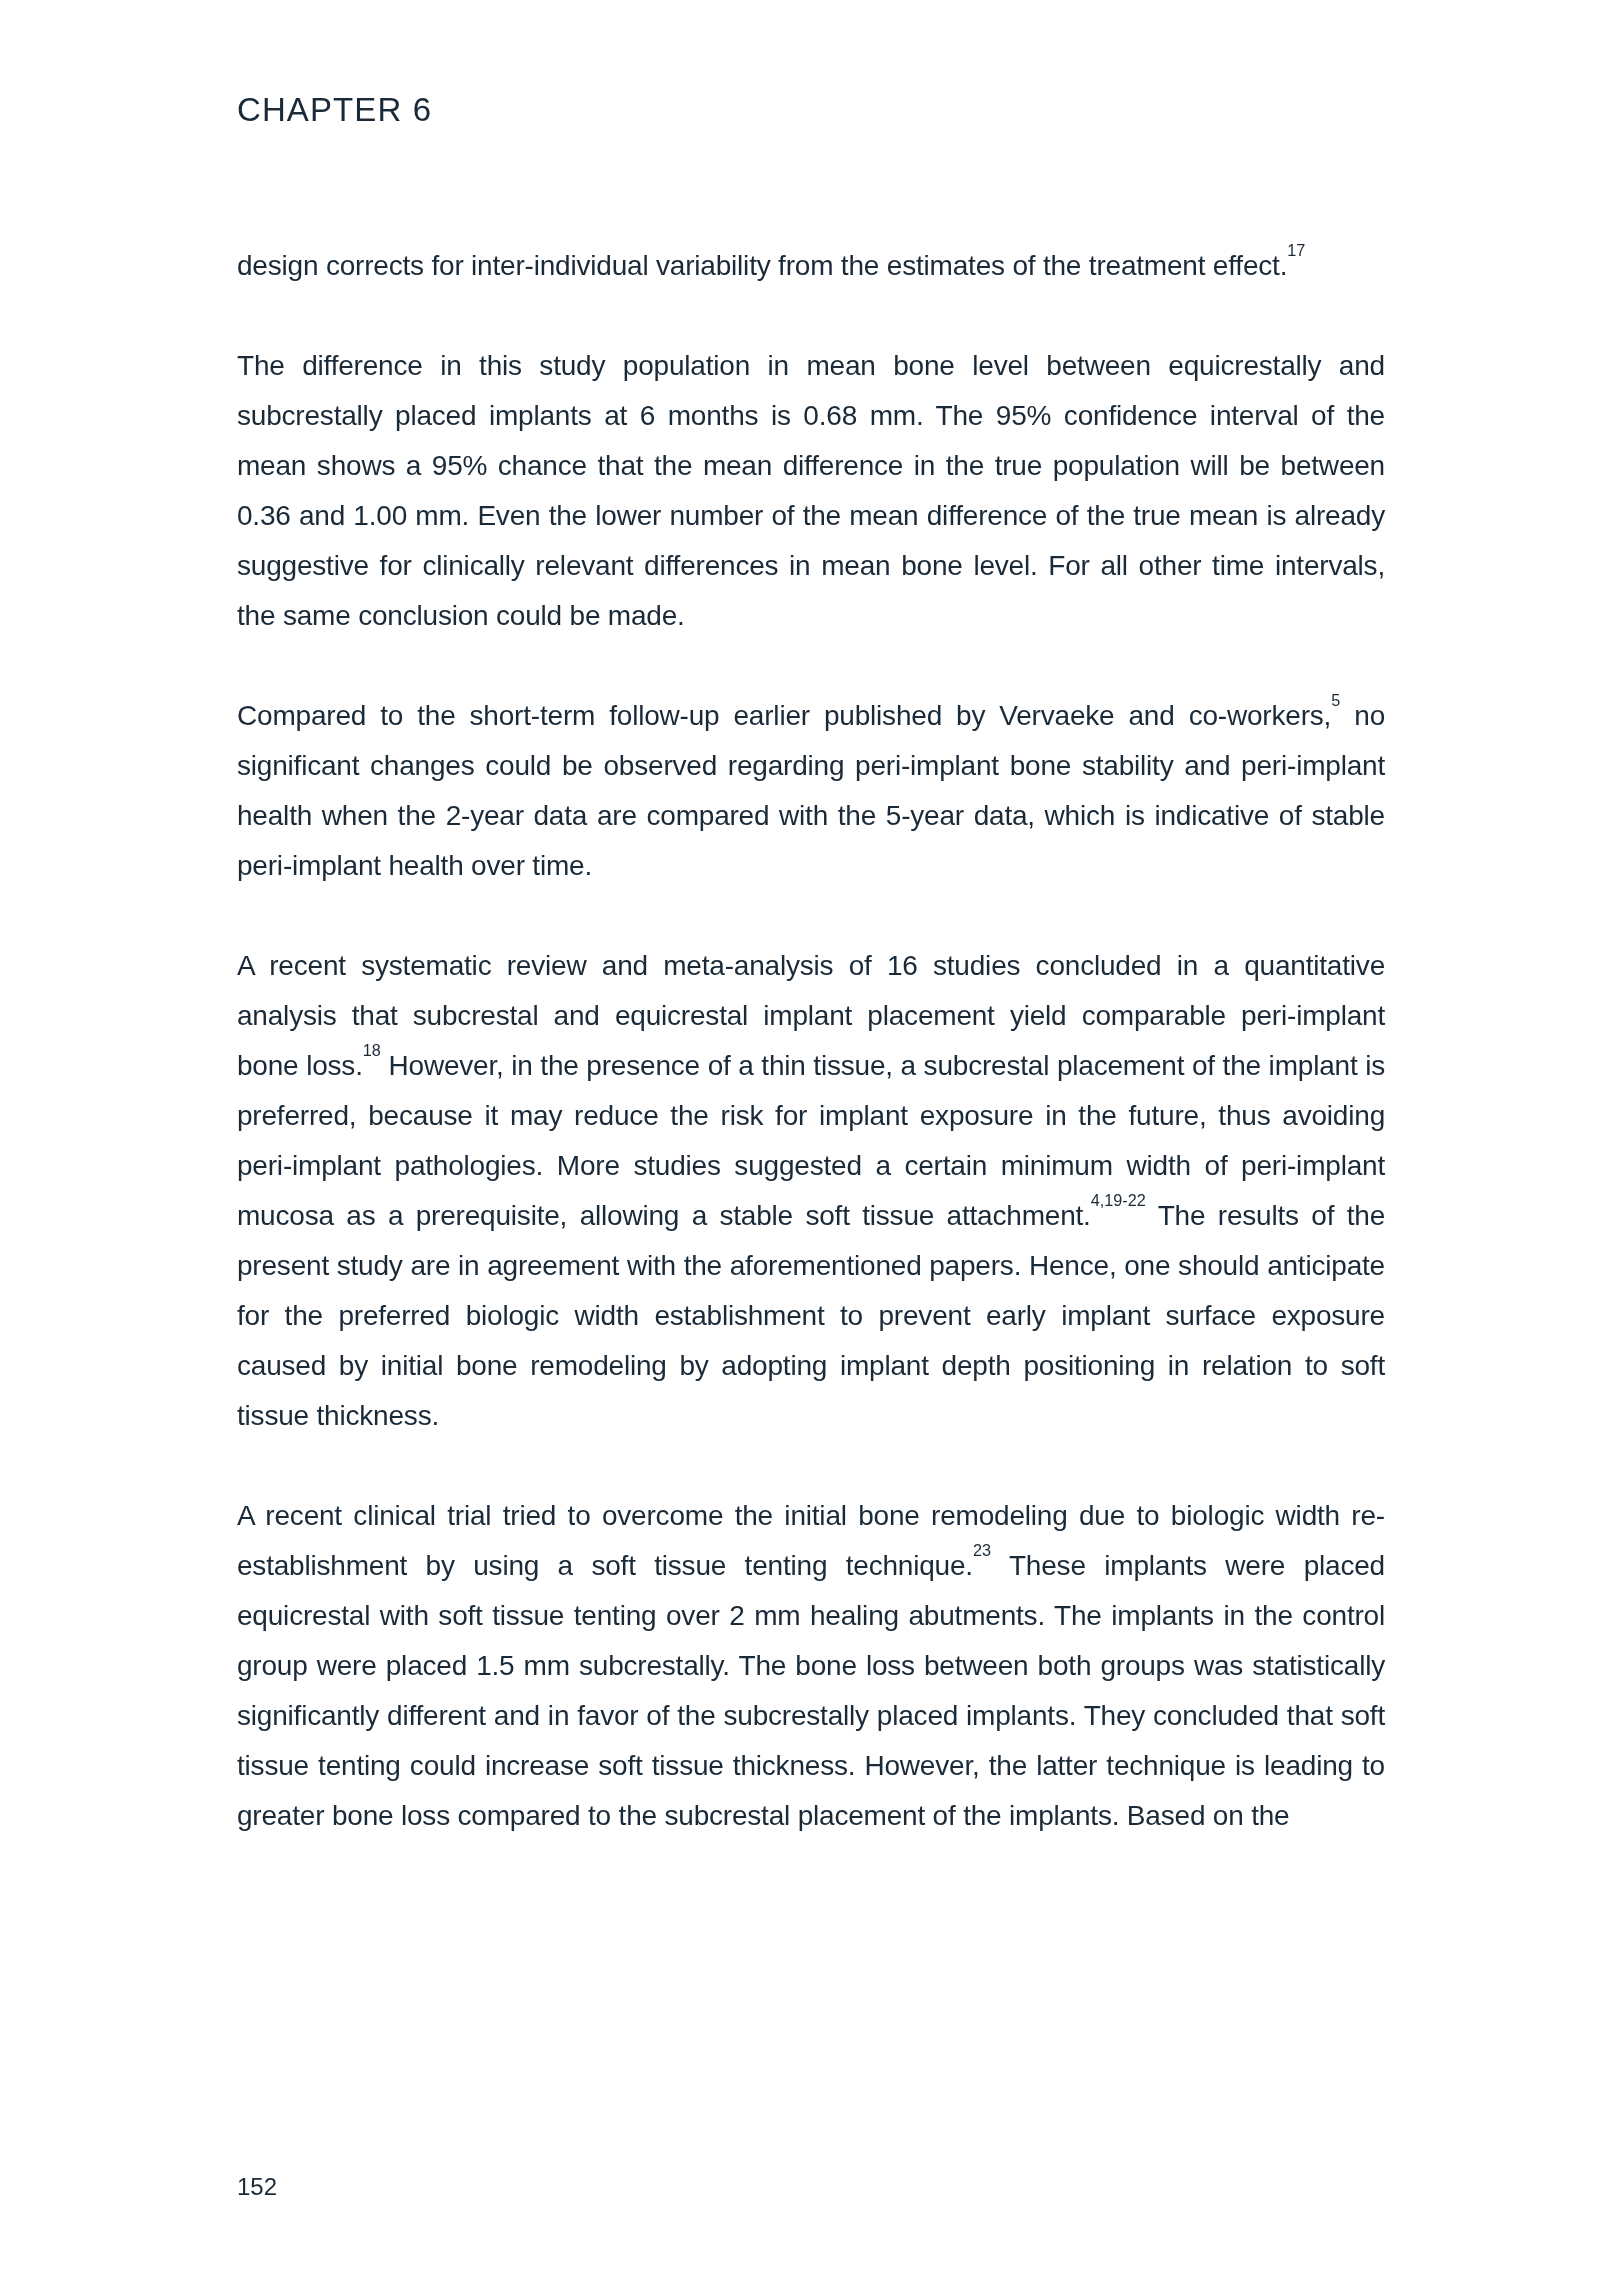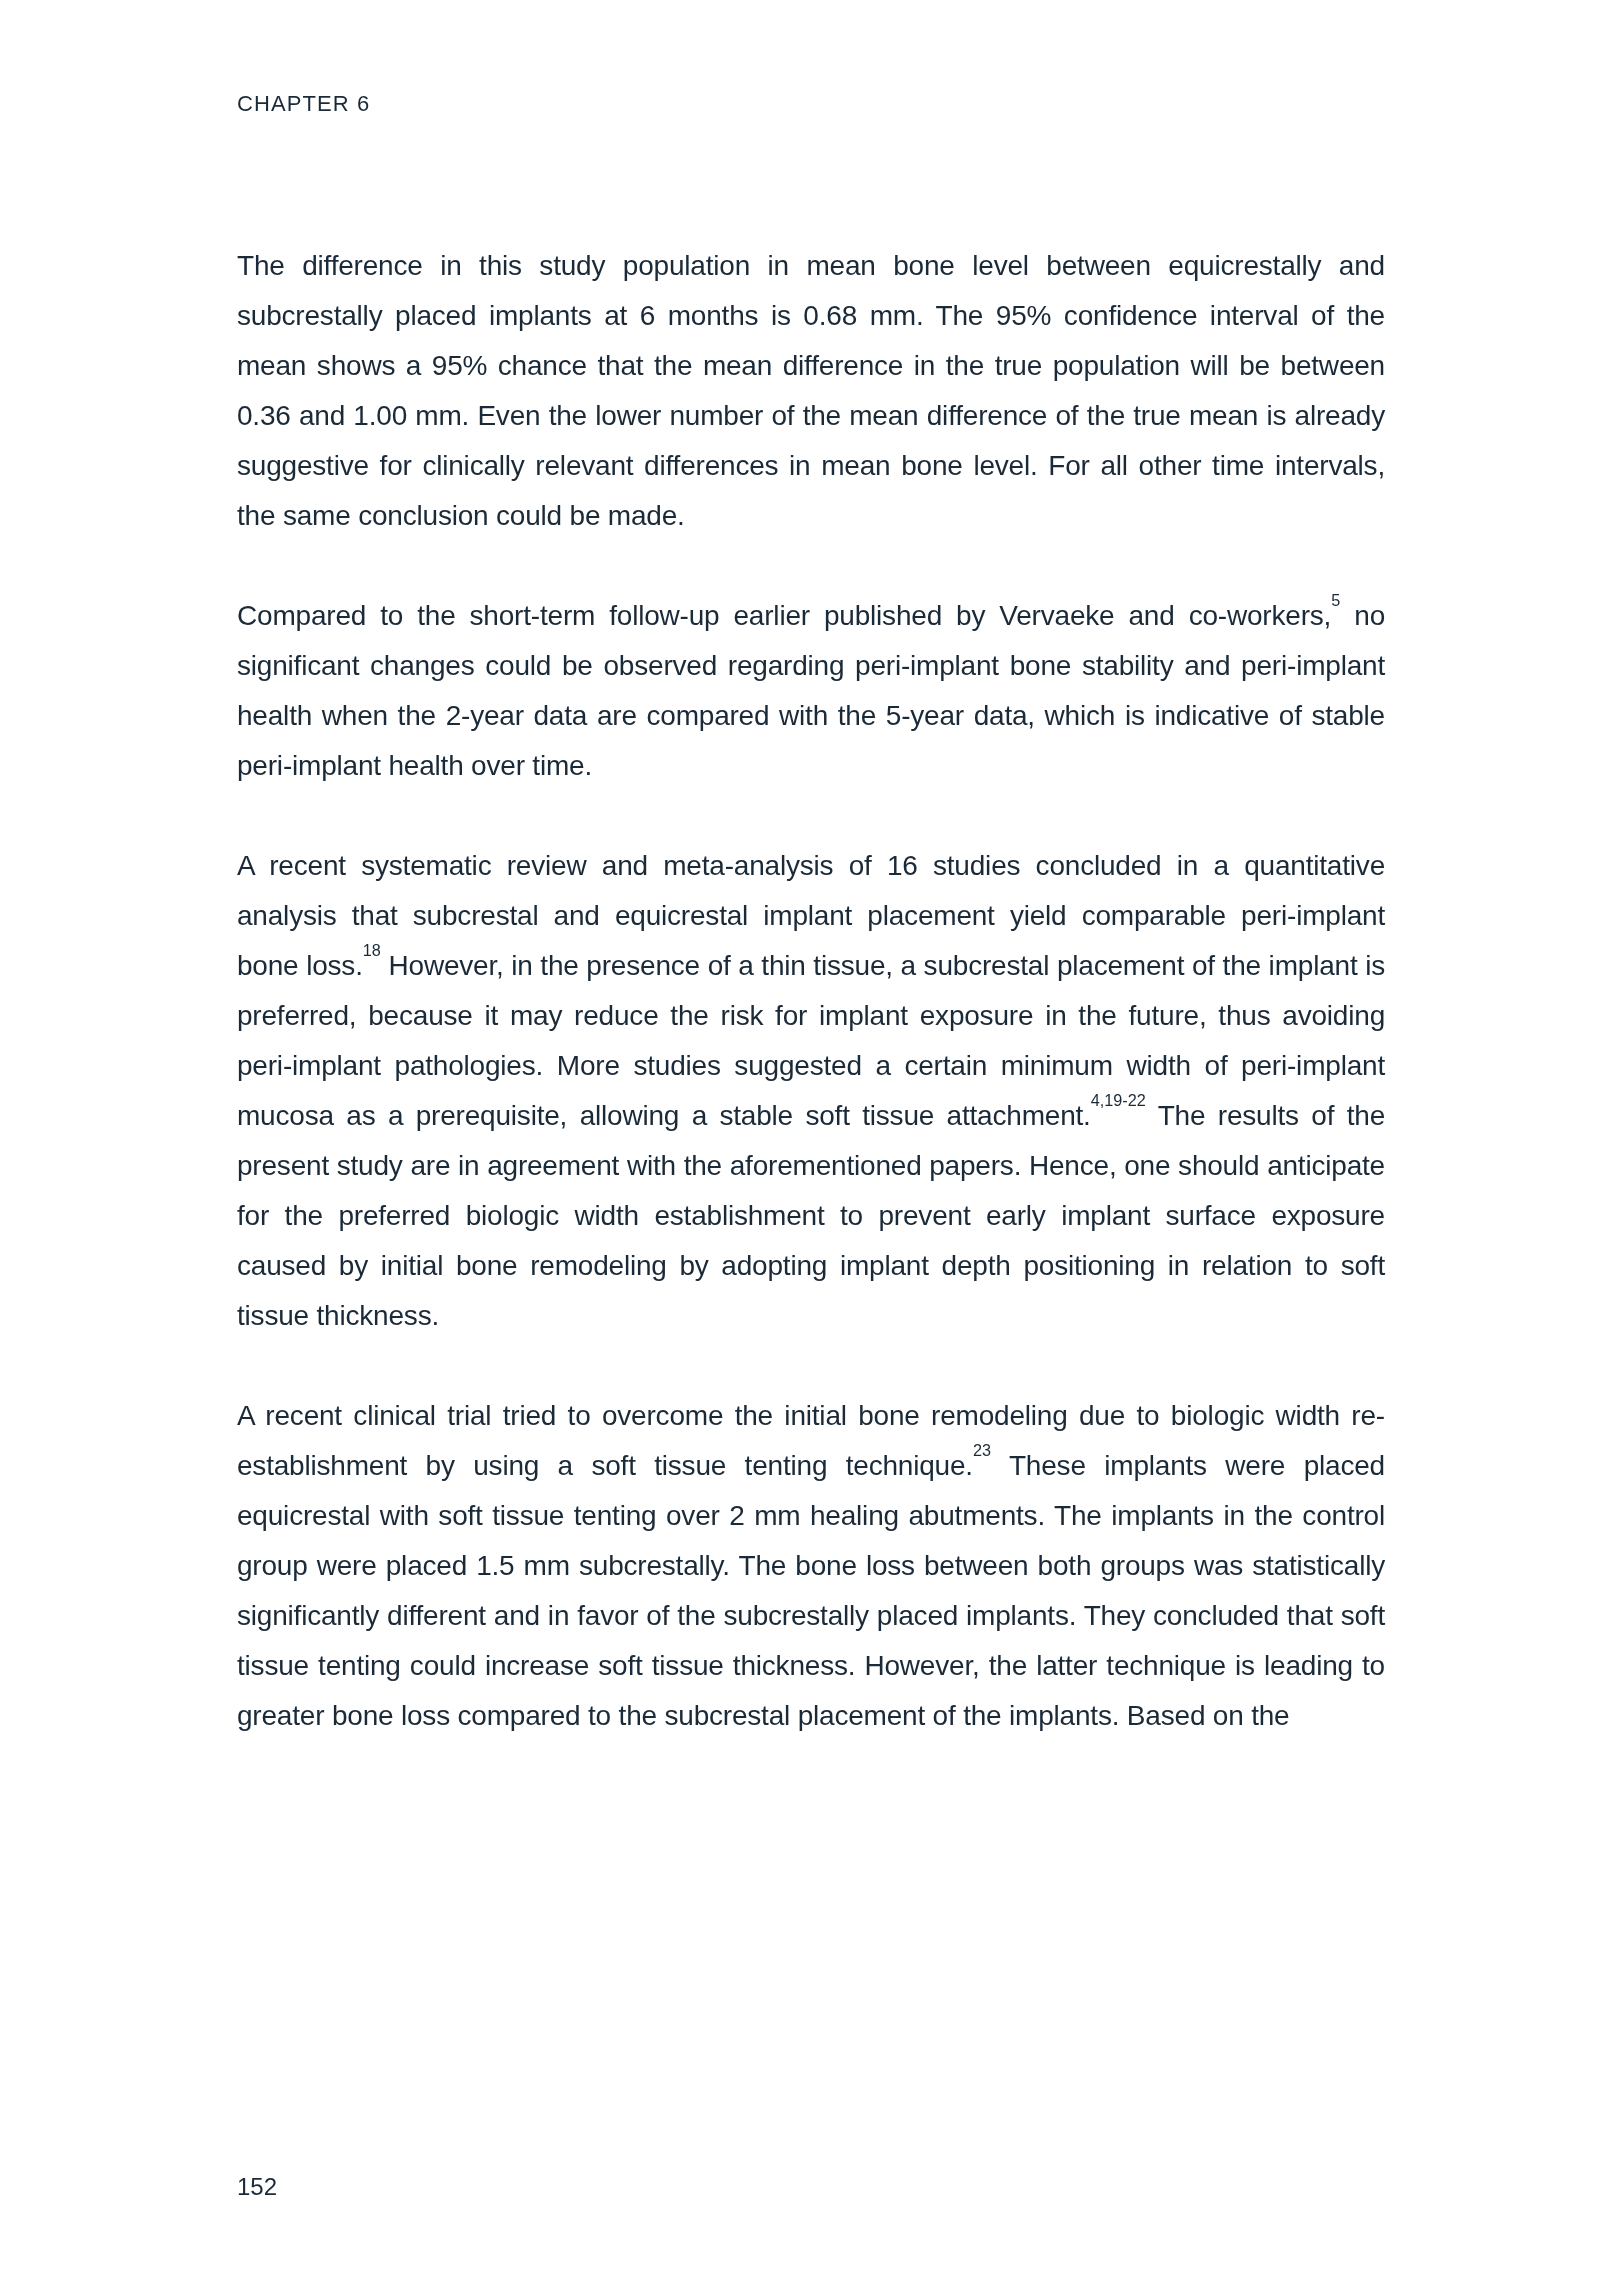--- a/index.html
+++ b/index.html
@@ -16,21 +16,21 @@
   }
   .page {
     position: absolute;
     inset: 0;
     background: var(--paper);
   }
   .running-head {
     position: absolute;
     left: 237px;
     top: 91px;
-    font-size: 22px;
+    font-size: 33px;
     font-weight: 300;
     letter-spacing: 1.1px;
     color: var(--ink);
     white-space: nowrap;
   }
   .body-text {
     position: absolute;
     left: 237px;
     top: 241px;
     width: 1148px;
@@ -69,20 +69,21 @@
 <body>
 
 <div class="page">
 
   <header class="running-head">
     <span>CHAPTER 6</span>
   </header>
 
   <main class="body-text">
 
+    <p><span>design corrects for inter-individual variability from the estimates of the treatment effect.</span><sup class="fnref">17</sup></p>
 
     <p><span>The difference in this study population in mean bone level between equicrestally and subcrestally placed implants at 6 months is 0.68 mm. The 95% confidence interval of the mean shows a 95% chance that the mean difference in the true population will be between 0.36 and 1.00 mm. Even the lower number of the mean difference of the true mean is already suggestive for clinically relevant differences in mean bone level. For all other time intervals, the same conclusion could be made.</span></p>
 
     <p><span>Compared to the short-term follow-up earlier published by Vervaeke and co-workers,</span><sup class="fnref">5</sup><span> no significant changes could be observed regarding peri-implant bone stability and peri-implant health when the 2-year data are compared with the 5-year data, which is indicative of stable peri-implant health over time.</span></p>
 
     <p><span>A recent systematic review and meta-analysis of 16 studies concluded in a quantitative analysis that subcrestal and equicrestal implant placement yield comparable peri-implant bone loss.</span><sup class="fnref">18</sup><span> However, in the presence of a thin tissue, a subcrestal placement of the implant is preferred, because it may reduce the risk for implant exposure in the future, thus avoiding peri-implant pathologies. More studies suggested a certain minimum width of peri-implant mucosa as a prerequisite, allowing a stable soft tissue attachment.</span><sup class="fnref">4,19-22</sup><span> The results of the present study are in agreement with the aforementioned papers. Hence, one should anticipate for the preferred biologic width establishment to prevent early implant surface exposure caused by initial bone remodeling by adopting implant depth positioning in relation to soft tissue thickness.</span></p>
 
     <p><span>A recent clinical trial tried to overcome the initial bone remodeling due to biologic width re-establishment by using a soft tissue tenting technique.</span><sup class="fnref">23</sup><span> These implants were placed equicrestal with soft tissue tenting over 2 mm healing abutments. The implants in the control group were placed 1.5 mm subcrestally. The bone loss between both groups was statistically significantly different and in favor of the subcrestally placed implants. They concluded that soft tissue tenting could increase soft tissue thickness. However, the latter technique is leading to greater bone loss compared to the subcrestal placement of the implants. Based on the</span></p>
 
   </main>

